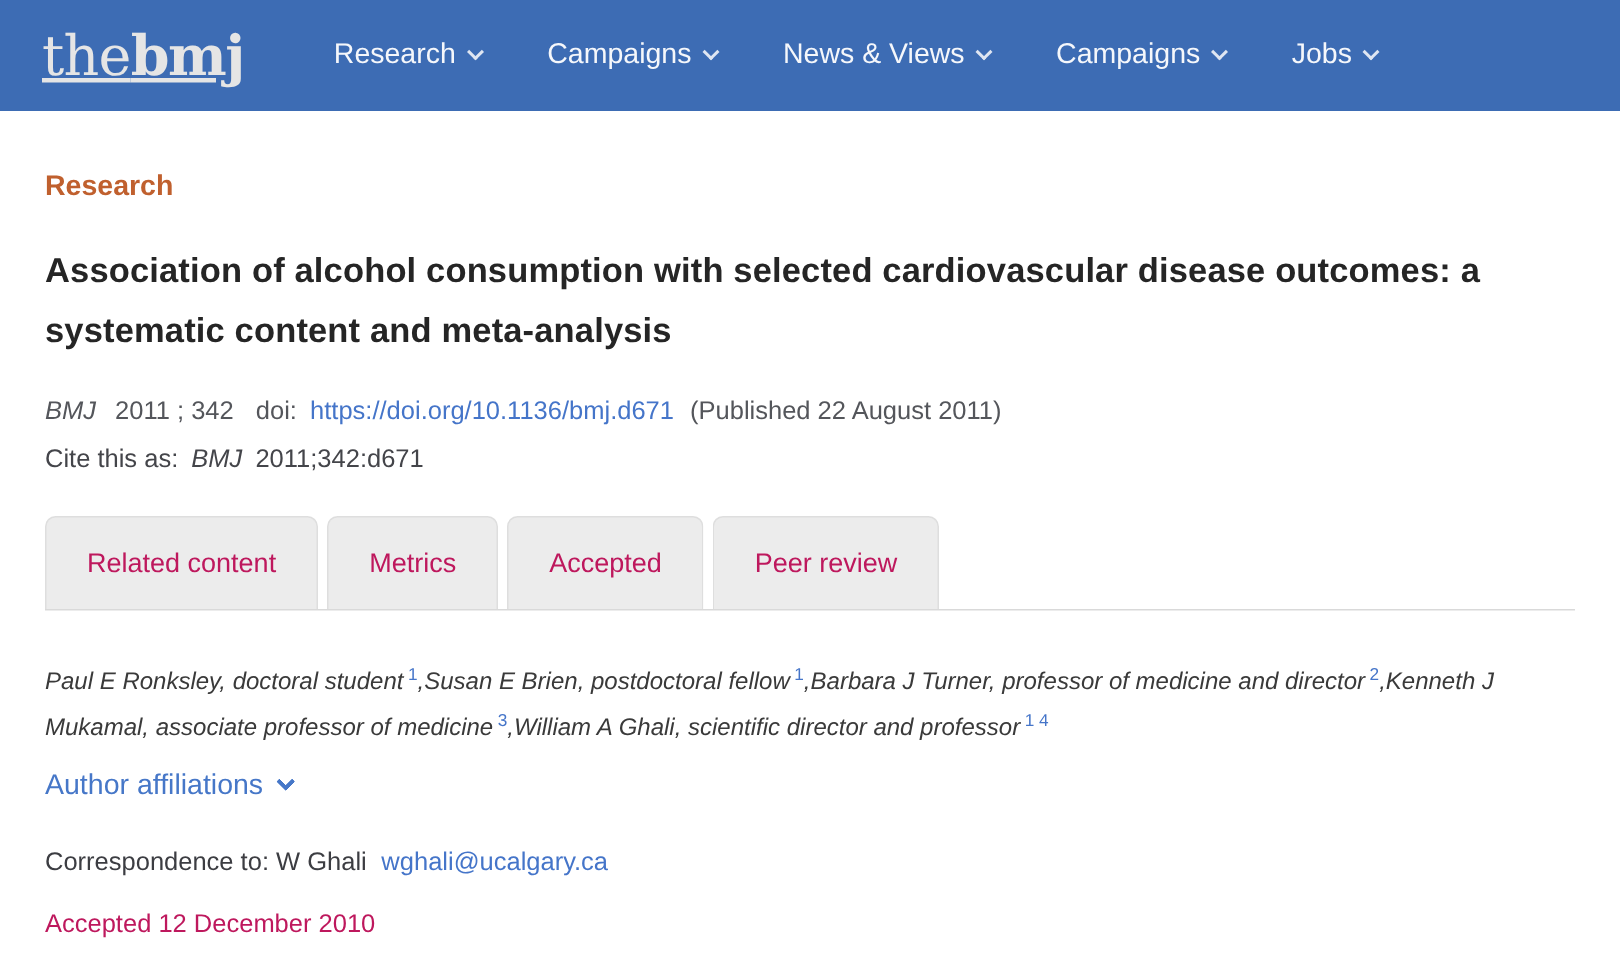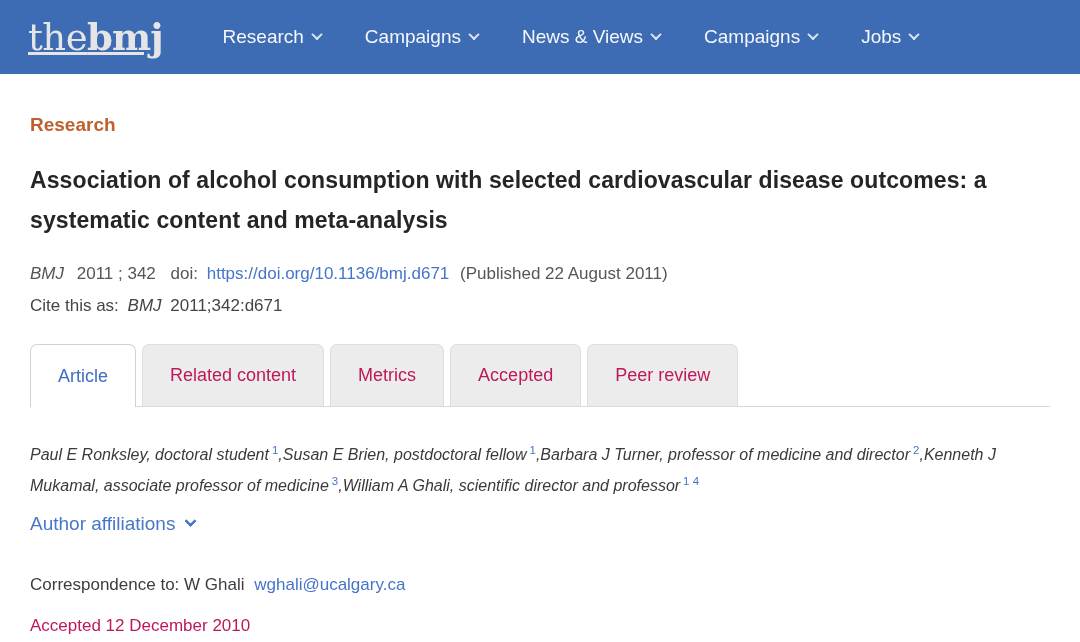--- a/index.html
+++ b/index.html
@@ -44,21 +44,21 @@
   .author { white-space:normal; }
   .a-text { font-style:italic; }
   .a-sup { color:#4575c9; font-size:11.5px; vertical-align:super; line-height:0; margin-left:3px; }
   .a-sep { font-style:italic; }
 
   .affil { margin-top:12px; display:inline-flex; align-items:center; gap:11px;
     font-size:19px; color:#4677c8; cursor:pointer; }
   .chev-b { width:9px; height:9px; border-right:3px solid #4677c8; border-bottom:3px solid #4677c8;
     transform:rotate(45deg) translate(-1px,-1px); margin-top:-4px; border-radius:1px; }
 
-  .correspondence { margin-top:40px; font-size:17px; color:#3c3d42; }
+  .correspondence { margin-top:30px; font-size:17px; color:#3c3d42; }
   .corr-prefix { margin-right:5px; }
   .accepted { margin-top:21px; font-size:17px; color:#be185d; }
 </style>
 </head>
 <body>
 
 <div class="topbar">
   <div class="logo"><span>the</span><span class="logo-bold">bmj</span></div>
   <nav class="topnav">
 
@@ -100,23 +100,20 @@
   </div>
 
   <div class="cite-as">
     <span>Cite this as:</span>
     <span class="cit-journal">BMJ</span>
     <span>2011;342:d671</span>
   </div>
 
   <div class="tabbar">
 
-  <div class="tab active">
-        <span>Article</span>
-      </div>
       <div class="tab">
         <span>Related content</span>
       </div>
       <div class="tab">
         <span>Metrics</span>
       </div>
       <div class="tab">
         <span>Accepted</span>
       </div>
       <div class="tab">

